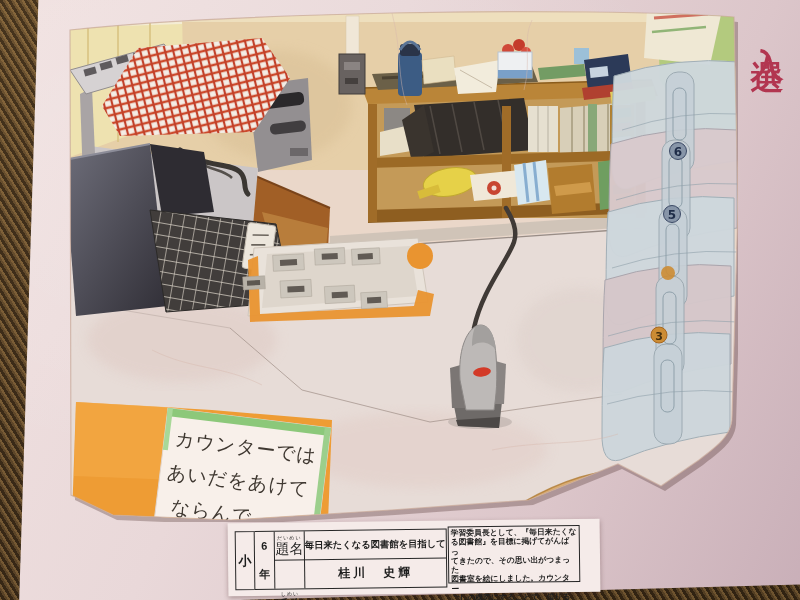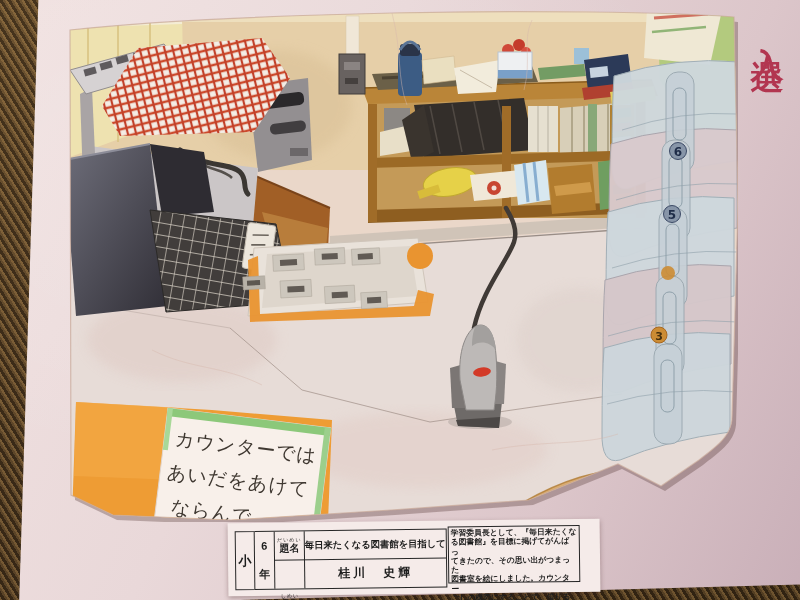--- a/index.html
+++ b/index.html
@@ -25,21 +25,21 @@
     background:#f5ebe9;transform:rotate(-.7deg);
     box-shadow:0 2px 5px rgba(60,30,30,.35);color:#1d1d1d;}
   .tbl{position:absolute;left:7px;top:8px;width:210px;height:57px;border:1.5px solid #262626;}
   .tbl .vline{position:absolute;top:0;bottom:0;width:1px;background:#262626;}
   .tbl .hline{position:absolute;left:38px;right:0;top:28px;height:1px;background:#262626;}
   .cell{position:absolute;display:flex;align-items:center;justify-content:center;}
   .c-school{left:0;width:18px;top:0;bottom:0;font-size:13px;font-weight:bold;}
   .c-year{left:19px;width:19px;top:0;bottom:0;flex-direction:column;justify-content:space-around;font-size:11px;font-weight:bold;}
   .c-lab{left:39px;width:29px;height:28px;flex-direction:column;line-height:1;}
   .c-lab .furi{font-size:5px;letter-spacing:1px;margin-bottom:1px;}
-  .c-lab .lab{font-size:10px;font-weight:bold;}
+  .c-lab .lab{font-size:14px;font-weight:normal;}
   .c-val{left:69px;width:141px;height:28px;}
   .v-title{top:0;font-size:9.3px;font-weight:bold;letter-spacing:0;}
   .v-name{top:28px;font-size:12px;font-weight:bold;letter-spacing:3px;}
   .r2{top:28px;margin-top:28px;}
   .desc{position:absolute;left:220px;top:6px;width:132px;height:57px;border:1.5px solid #262626;
     font-size:7.8px;line-height:9.3px;font-weight:bold;padding:1px 2px;box-sizing:border-box;
     white-space:pre-line;letter-spacing:0;}
 </style>
 </head>
 <body>

